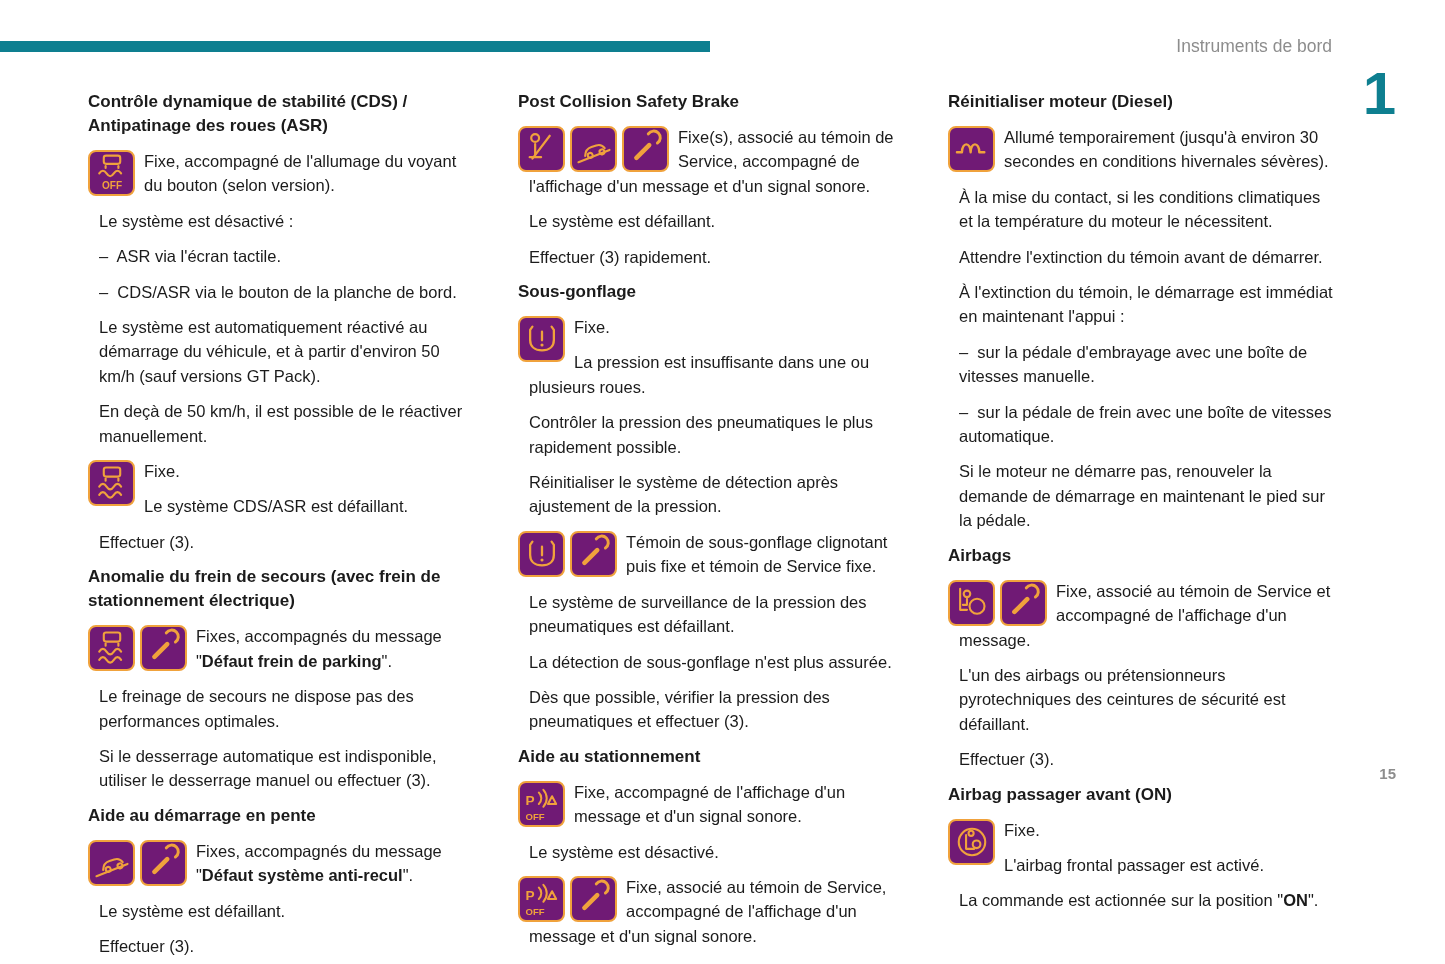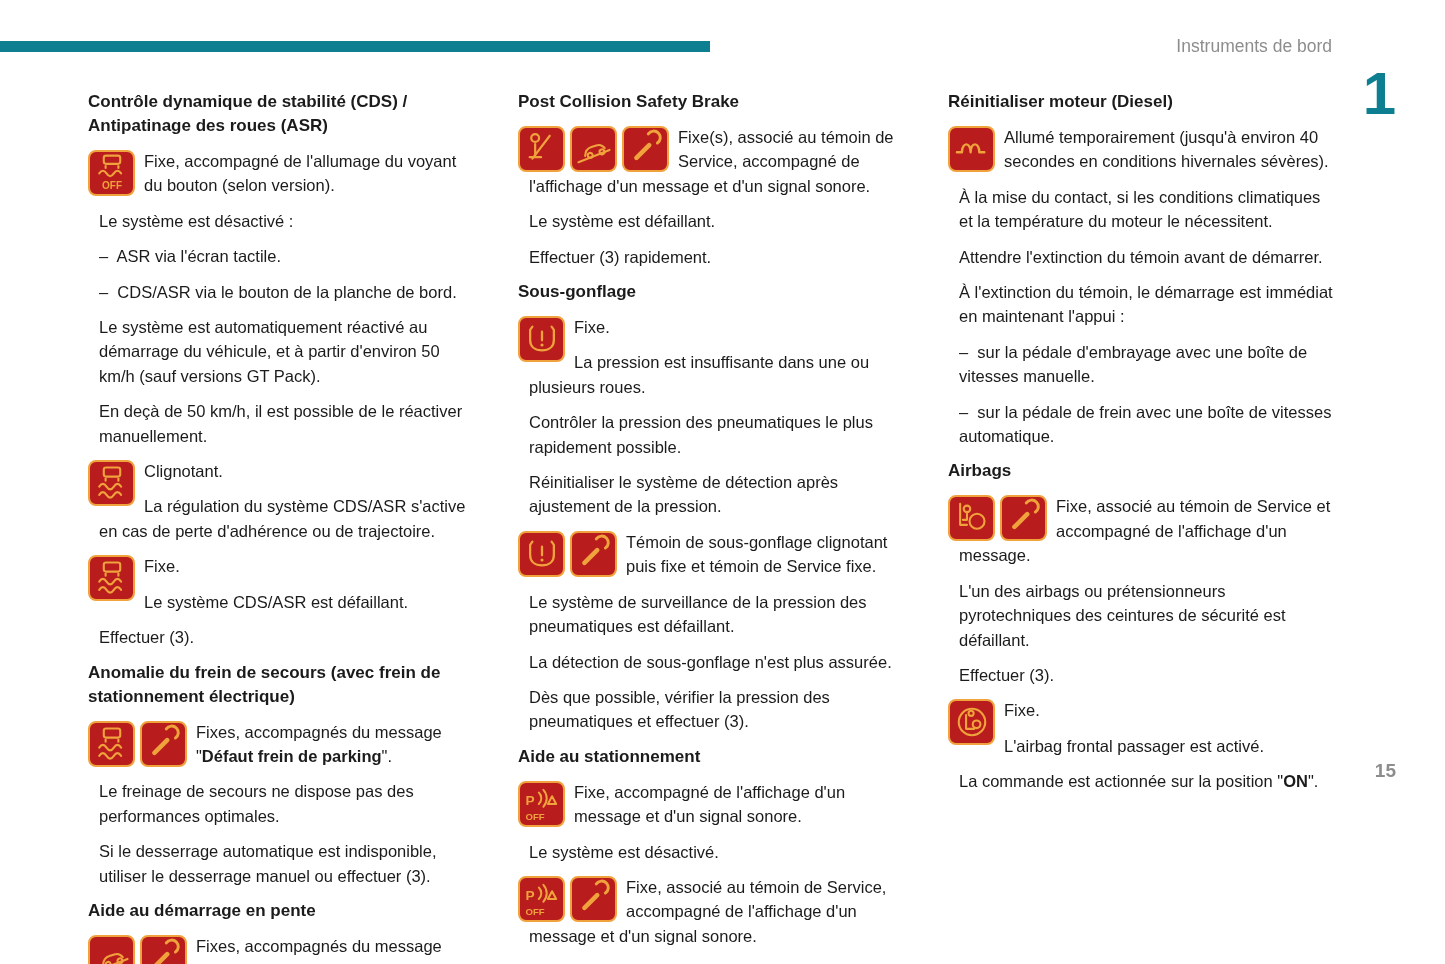--- a/index.html
+++ b/index.html
@@ -22,21 +22,21 @@
     position: absolute; top: 36px; right: 113px;
     font-size: 17.5px; color: var(--muted, #8d8d8d);
   }
   .chapter-num {
     position: absolute; top: 64px; right: 49px;
     font-size: 60px; font-weight: bold; line-height: 1;
     color: var(--accent, #0e7f90);
   }
   .page-num {
     position: absolute; right: 49px; bottom: 30px;
-    font-size: 19px; font-weight: bold;
+    font-size: 15px; font-weight: bold;
     color: var(--muted, #8d8d8d);
   }
 
   .columns {
     position: absolute; left: 88px; top: 88px;
     width: 1258px;
     display: flex; gap: 32px;
   }
   .col { flex: 1; font-size: 16.5px; line-height: 24.4px; }
 
@@ -52,21 +52,21 @@
   .iconrow {
     float: left;
     display: flex; gap: 5px;
     margin: 1px 9px 1px 0;
   }
   .wicon {
     width: 47px; height: 46px;
     border: 2px solid var(--icon, #f0a23c);
     border-radius: 8px;
     color: var(--icon, #f0a23c);
-    background: #b91c1c;
+    background: #701a75;
     display: flex; align-items: center; justify-content: center;
     flex: none;
   }
   .wicon svg { display: block; }
   .line { margin: 11px; }
   b { font-weight: bold; }
 </style>
 </head>
 <body>
 
@@ -105,37 +105,20 @@
                 <g fill="none" stroke="currentColor" stroke-width="2.3" stroke-linecap="round" stroke-linejoin="round">
                   <rect x="14" y="6" width="18" height="10" rx="2.5"></rect>
                   <path d="M16 18 v2.5"></path>
                   <path d="M30 18 v2.5"></path>
                   <path d="M9 27 q4 -6 8 0 t8 0 t8 0"></path>
                   <path d="M9 36 q4 -6 8 0 t8 0 t8 0"></path>
                 </g>
               </svg>
             </span>
           </span>
-          <div class="line">Clignotant.</div>
-          <div class="line">La régulation du système CDS/ASR s'active en cas de perte d'adhérence ou de trajectoire.</div>
-        </div>
-        <div class="block">
-          <span class="iconrow">
-            <span class="wicon">
-              <svg viewBox="0 0 46 46" width="42" height="42">
-                <g fill="none" stroke="currentColor" stroke-width="2.3" stroke-linecap="round" stroke-linejoin="round">
-                  <rect x="14" y="6" width="18" height="10" rx="2.5"></rect>
-                  <path d="M16 18 v2.5"></path>
-                  <path d="M30 18 v2.5"></path>
-                  <path d="M9 27 q4 -6 8 0 t8 0 t8 0"></path>
-                  <path d="M9 36 q4 -6 8 0 t8 0 t8 0"></path>
-                </g>
-              </svg>
-            </span>
-          </span>
           <div class="line">Fixe.</div>
           <div class="line">Le système CDS/ASR est défaillant.</div>
           <div class="line">Effectuer (3).</div>
         </div>
         <div class="heading">Anomalie du frein de secours (avec frein de stationnement électrique)</div>
         <div class="block">
           <span class="iconrow">
             <span class="wicon">
               <svg viewBox="0 0 46 46" width="42" height="42">
                 <g fill="none" stroke="currentColor" stroke-width="2.3" stroke-linecap="round" stroke-linejoin="round">
@@ -321,26 +304,27 @@
         <div class="block">
           <span class="iconrow">
             <span class="wicon">
               <svg viewBox="0 0 46 46" width="42" height="42">
                 <g fill="none" stroke="currentColor" stroke-width="2.6" stroke-linecap="round" stroke-linejoin="round">
                   <path d="M6.5 26.5 h5.5 c0 -11.5 9.5 -11.5 9.5 0 c0 -11.5 9.5 -11.5 9.5 0 h5.5"></path>
                 </g>
               </svg>
             </span>
           </span>
-          <div class="line">Allumé temporairement (jusqu'à environ 40 secondes en conditions hivernales sévères).</div>
+          <div class="line">Allumé temporairement (jusqu'à environ 30 secondes en conditions hivernales sévères).</div>
           <div class="line">À la mise du contact, si les conditions climatiques et la température du moteur le nécessitent.</div>
           <div class="line">Attendre l'extinction du témoin avant de démarrer.</div>
           <div class="line">À l'extinction du témoin, le démarrage est immédiat en maintenant l'appui :</div>
           <div class="line">–&nbsp; sur la pédale d'embrayage avec une boîte de vitesses manuelle.</div>
           <div class="line">–&nbsp; sur la pédale de frein avec une boîte de vitesses automatique.</div>
+          <div class="line">Si le moteur ne démarre pas, renouveler la demande de démarrage en maintenant le pied sur la pédale.</div>
         </div>
         <div class="heading">Airbags</div>
         <div class="block">
           <span class="iconrow">
             <span class="wicon">
               <svg viewBox="0 0 46 46" width="42" height="42">
                 <g fill="none" stroke="currentColor" stroke-width="2.3" stroke-linecap="round" stroke-linejoin="round">
                   <path d="M10 7.5 v23 h7.5"></path>
                   <circle cx="17.5" cy="13" r="3.6"></circle>
                   <path d="M17.5 18.5 v6.5 h-4.5"></path>
@@ -354,20 +338,21 @@
                   <path d="M35.5 16.5 a7.2 7.2 0 1 0 -10 -10" stroke-width="3.2"></path>
                   <path d="M26.5 18.8 L12.5 32.8" stroke-width="5"></path>
                 </g>
               </svg>
             </span>
           </span>
           <div class="line">Fixe, associé au témoin de Service et accompagné de l'affichage d'un message.</div>
           <div class="line">L'un des airbags ou prétensionneurs pyrotechniques des ceintures de sécurité est défaillant.</div>
           <div class="line">Effectuer (3).</div>
         </div>
+        <div class="heading">Airbag passager avant (ON)</div>
         <div class="block">
           <span class="iconrow">
             <span class="wicon">
               <svg viewBox="0 0 46 46" width="42" height="42">
                 <g fill="none" stroke="currentColor" stroke-width="2.3" stroke-linecap="round" stroke-linejoin="round">
                   <circle cx="23" cy="23" r="14.5"></circle>
                   <path d="M16.5 15.5 v15 h9"></path>
                   <circle cx="22" cy="13.5" r="2.8"></circle>
                   <circle cx="28" cy="25.5" r="4.2"></circle>
                 </g>

